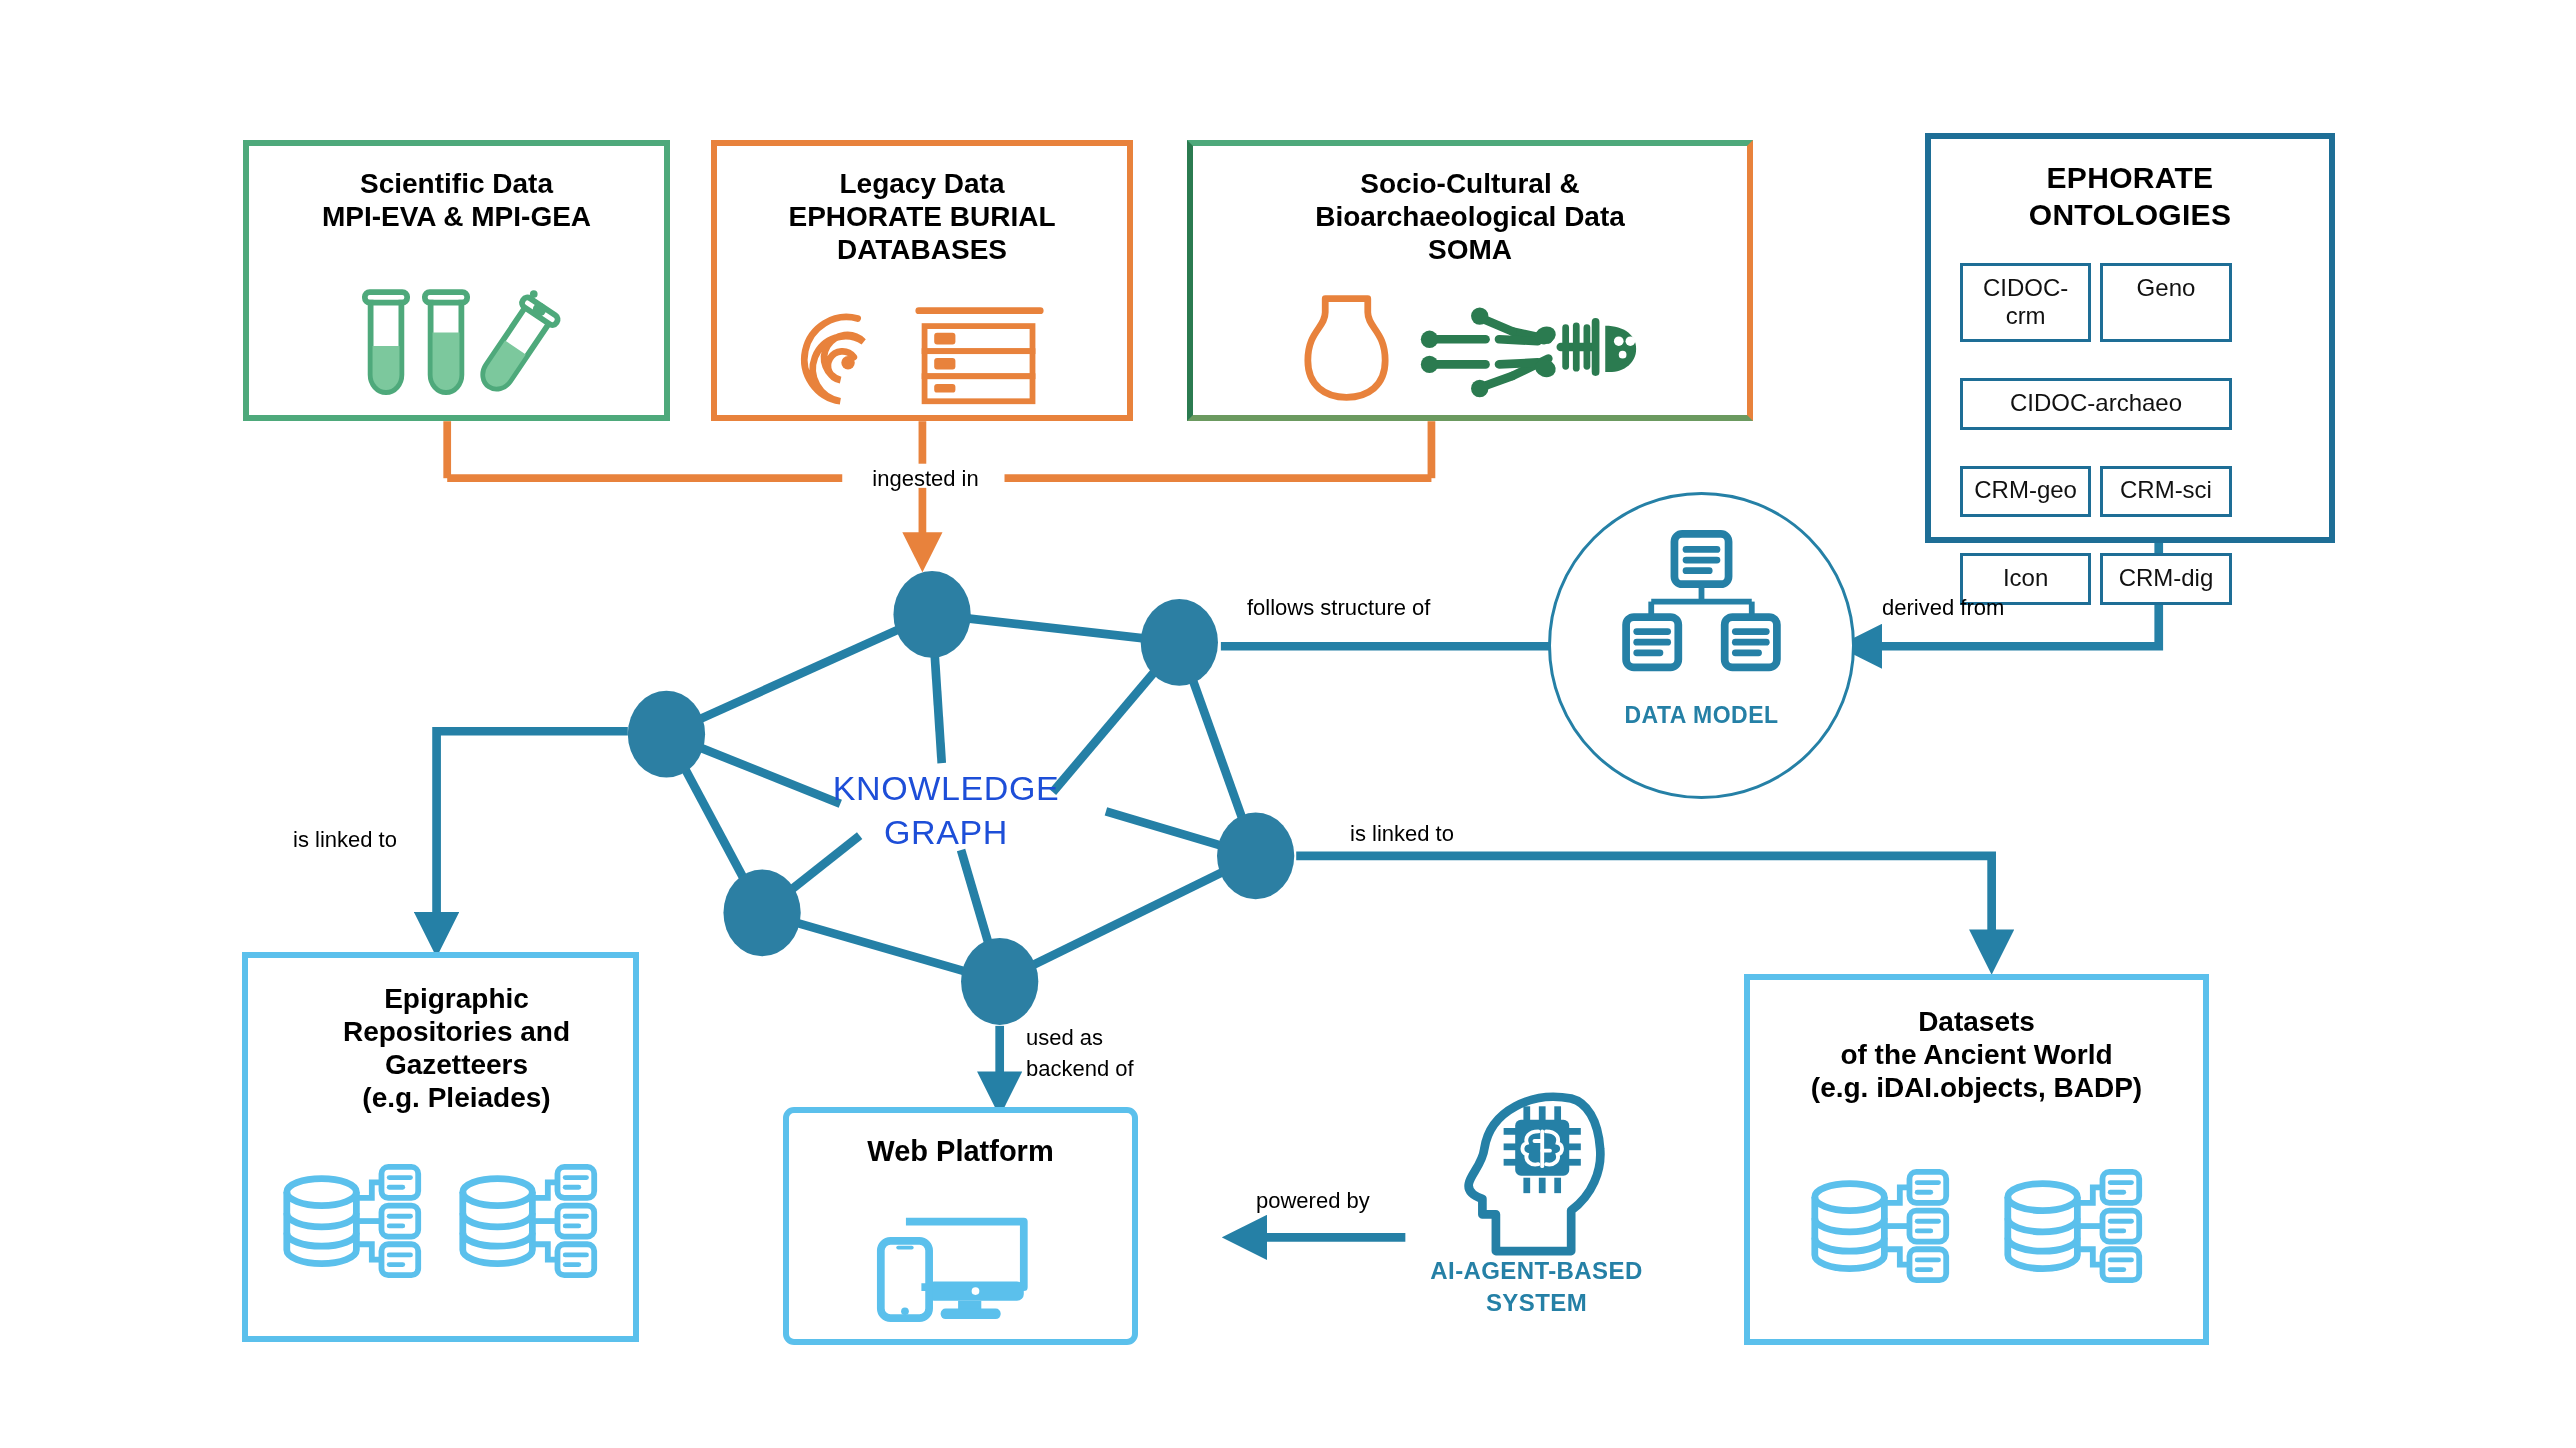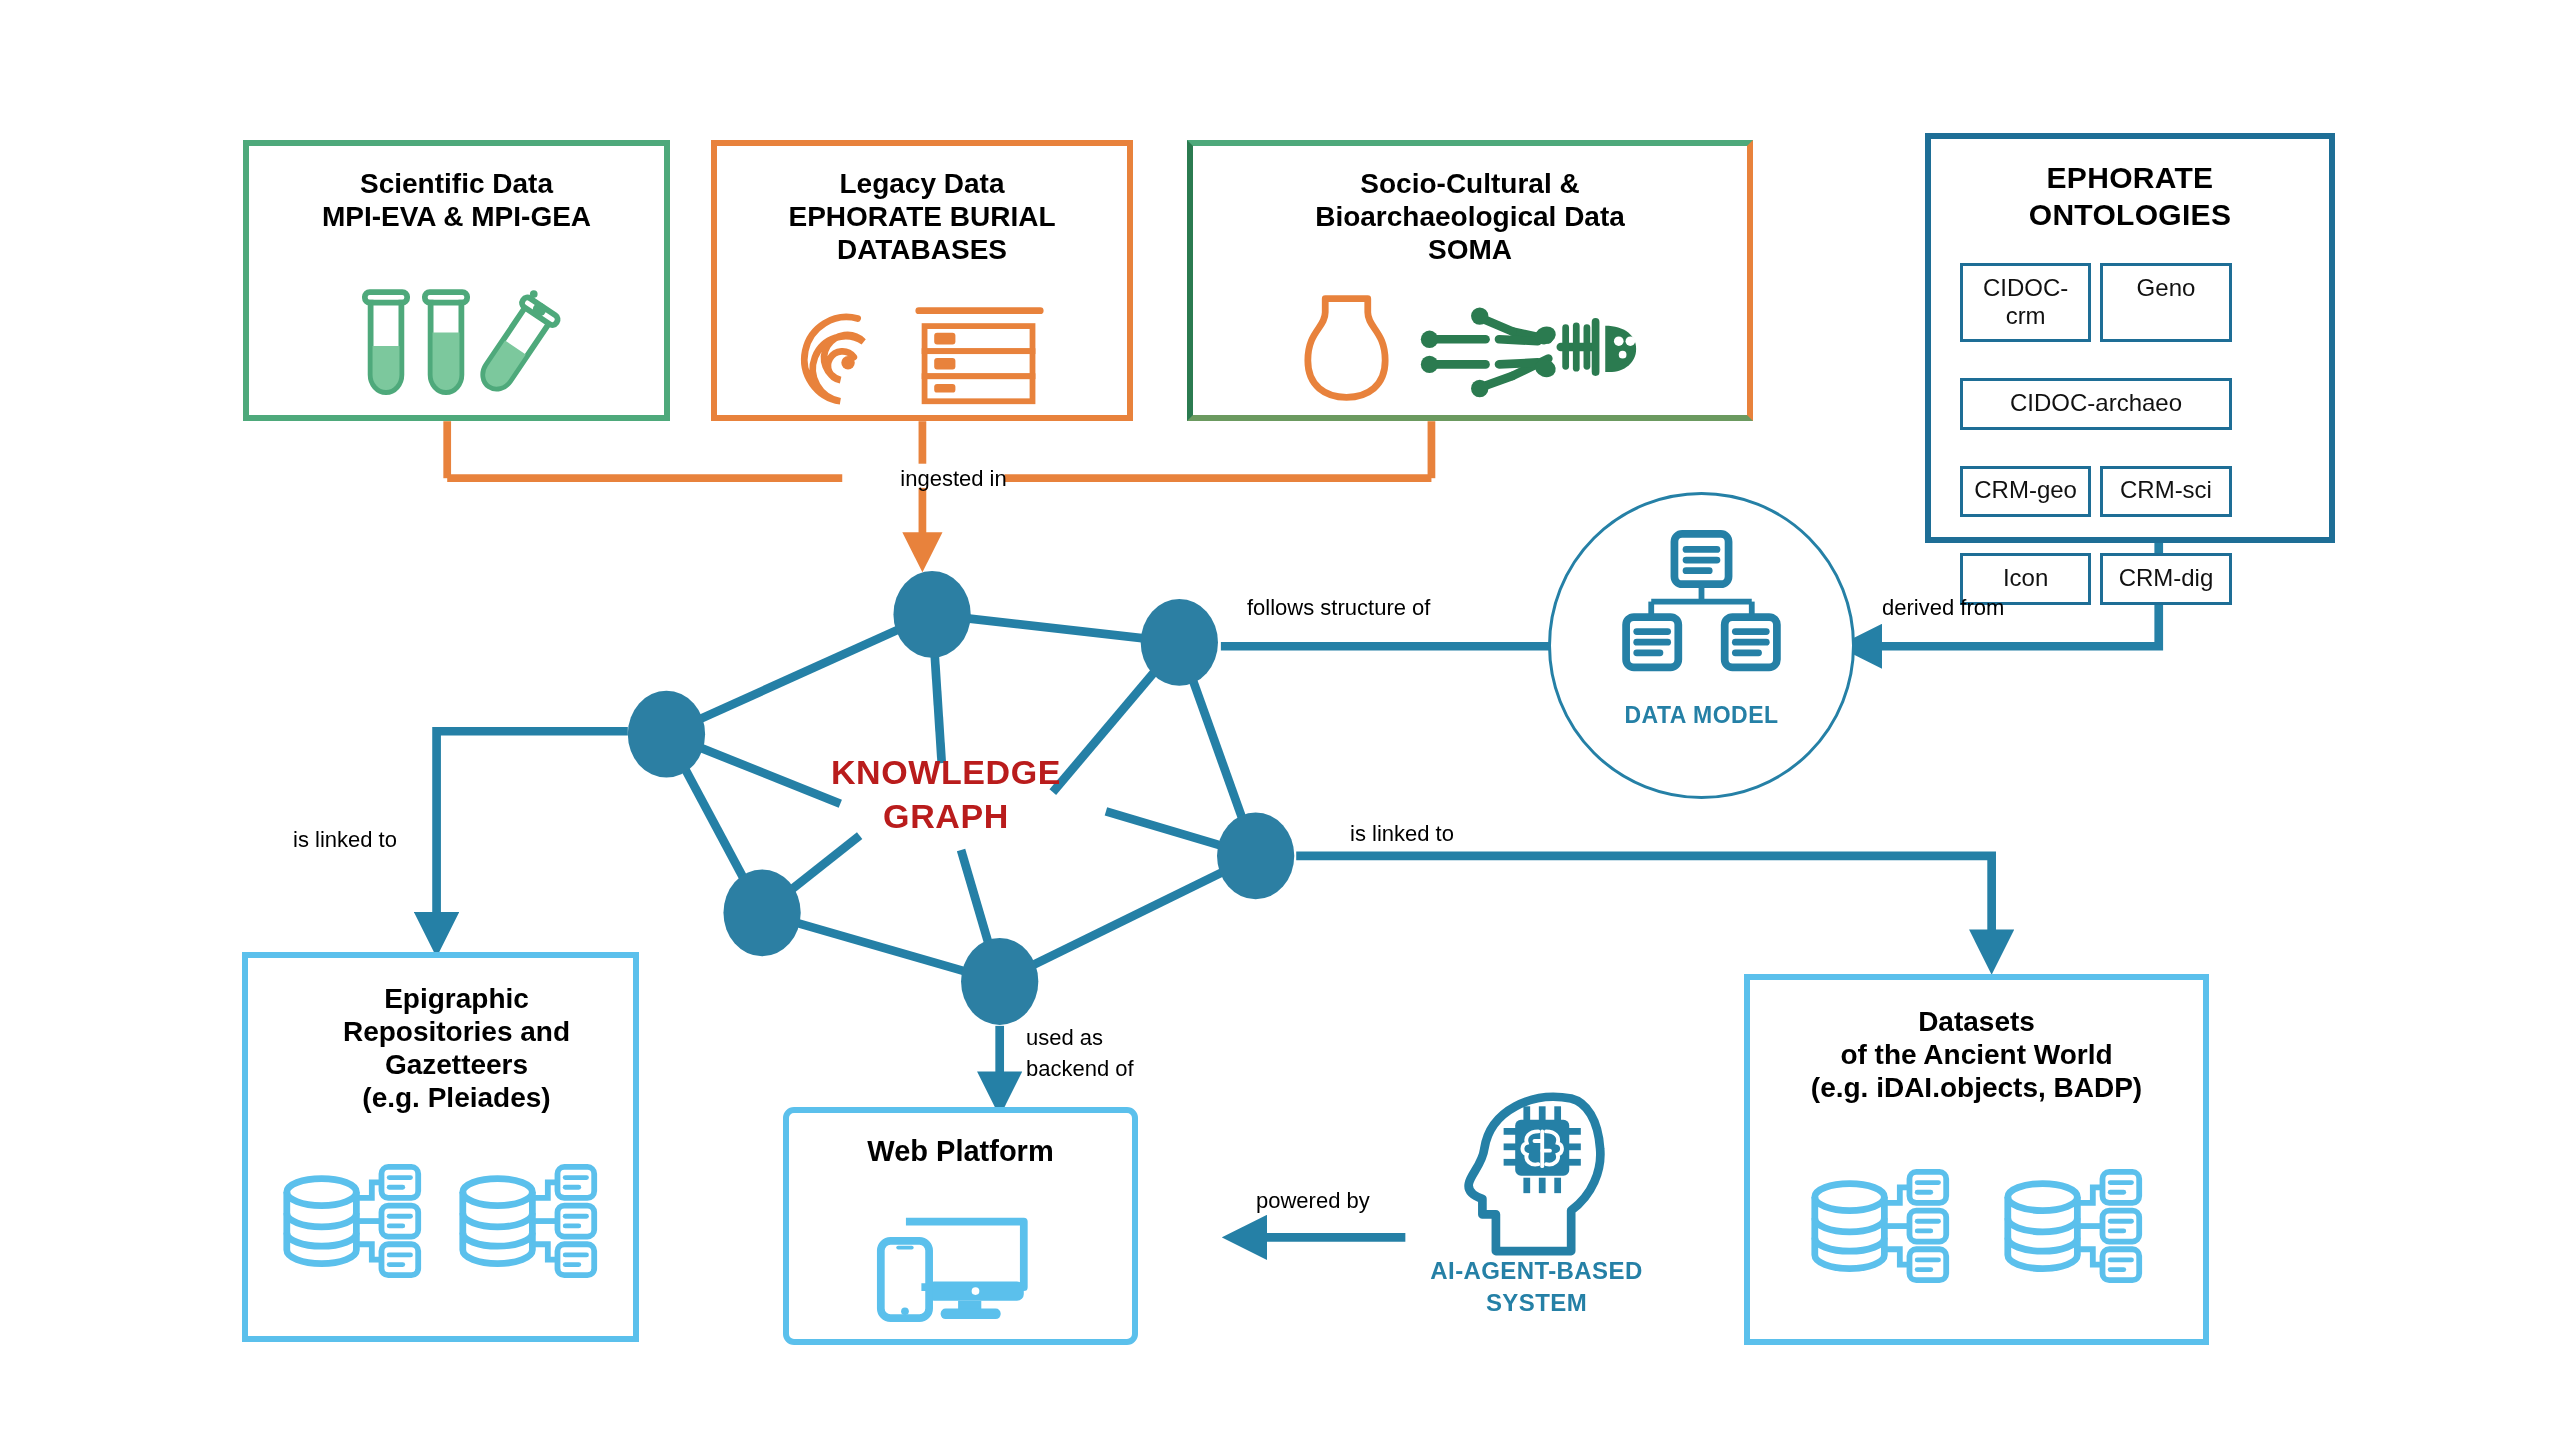--- a/index.html
+++ b/index.html
@@ -23,22 +23,22 @@
 
   .ont-title{position:absolute;left:0;right:0;text-align:center;
              font-weight:bold;font-size:30px;color:#000;line-height:1.22;
              letter-spacing:0.3px;}
   .ont-grid{position:absolute;display:flex;flex-direction:column;gap:8.7px;}
   .ont-row{display:flex;gap:8.7px;}
   .ont-chip{border:3.9px solid #1E6E96;background:#fff;color:#111;
             font-size:24px;text-align:center;padding:7.7px 0 9.7px 0;
             box-sizing:border-box;}
 
-  .kg-label{position:absolute;text-align:center;color:#b91c1c;
-            font-weight:bold;font-size:34px;line-height:1.3;letter-spacing:0.6px;}
+  .kg-label{position:absolute;text-align:center;color:#1d4ed8;
+            font-weight:normal;font-size:34px;line-height:1.3;letter-spacing:0.6px;margin-top:16px;}
 
   .dm-label{position:absolute;left:0;right:0;text-align:center;
             color:#2580A6;font-weight:bold;font-size:23px;letter-spacing:0.5px;}
 
   .edge-label{position:absolute;font-size:21px;color:#000;
               line-height:1.35;white-space:pre;}
   .ai-label{position:absolute;text-align:center;color:#2580A6;
             font-weight:bold;font-size:24px;line-height:1.35;letter-spacing:0.4px;}
   svg{overflow:visible;}
 </style>
@@ -447,21 +447,21 @@
         <path d="M80,56 L88,56"></path>
           <path d="M96,66 L88,66"></path>
       </g>
     </svg>
     <div class="ai-label" style="left:0;top:168px;width:259px;">
       <div>AI-AGENT-BASED</div>
       <div>SYSTEM</div>
     </div>
   </div>
 
-  <div class="edge-label" style="left:876px;top:464px;width:155px;text-align:center;font-size:22px;">ingested in</div>
+  <div class="edge-label" style="left:848px;top:464px;width:155px;text-align:center;font-size:22px;">ingested in</div>
 
   <div class="edge-label" style="left:1247px;top:593px;font-size:22px;">follows structure of</div>
 
   <div class="edge-label" style="left:1882px;top:593px;font-size:22px;">derived from</div>
 
   <div class="edge-label" style="left:293px;top:825px;font-size:22px;">is linked to</div>
 
   <div class="edge-label" style="left:1350px;top:819px;font-size:22px;">is linked to</div>
 
   <div style="position:absolute;left:1026px;top:1023px;font-size:22px;line-height:1.4;color:#000;">

